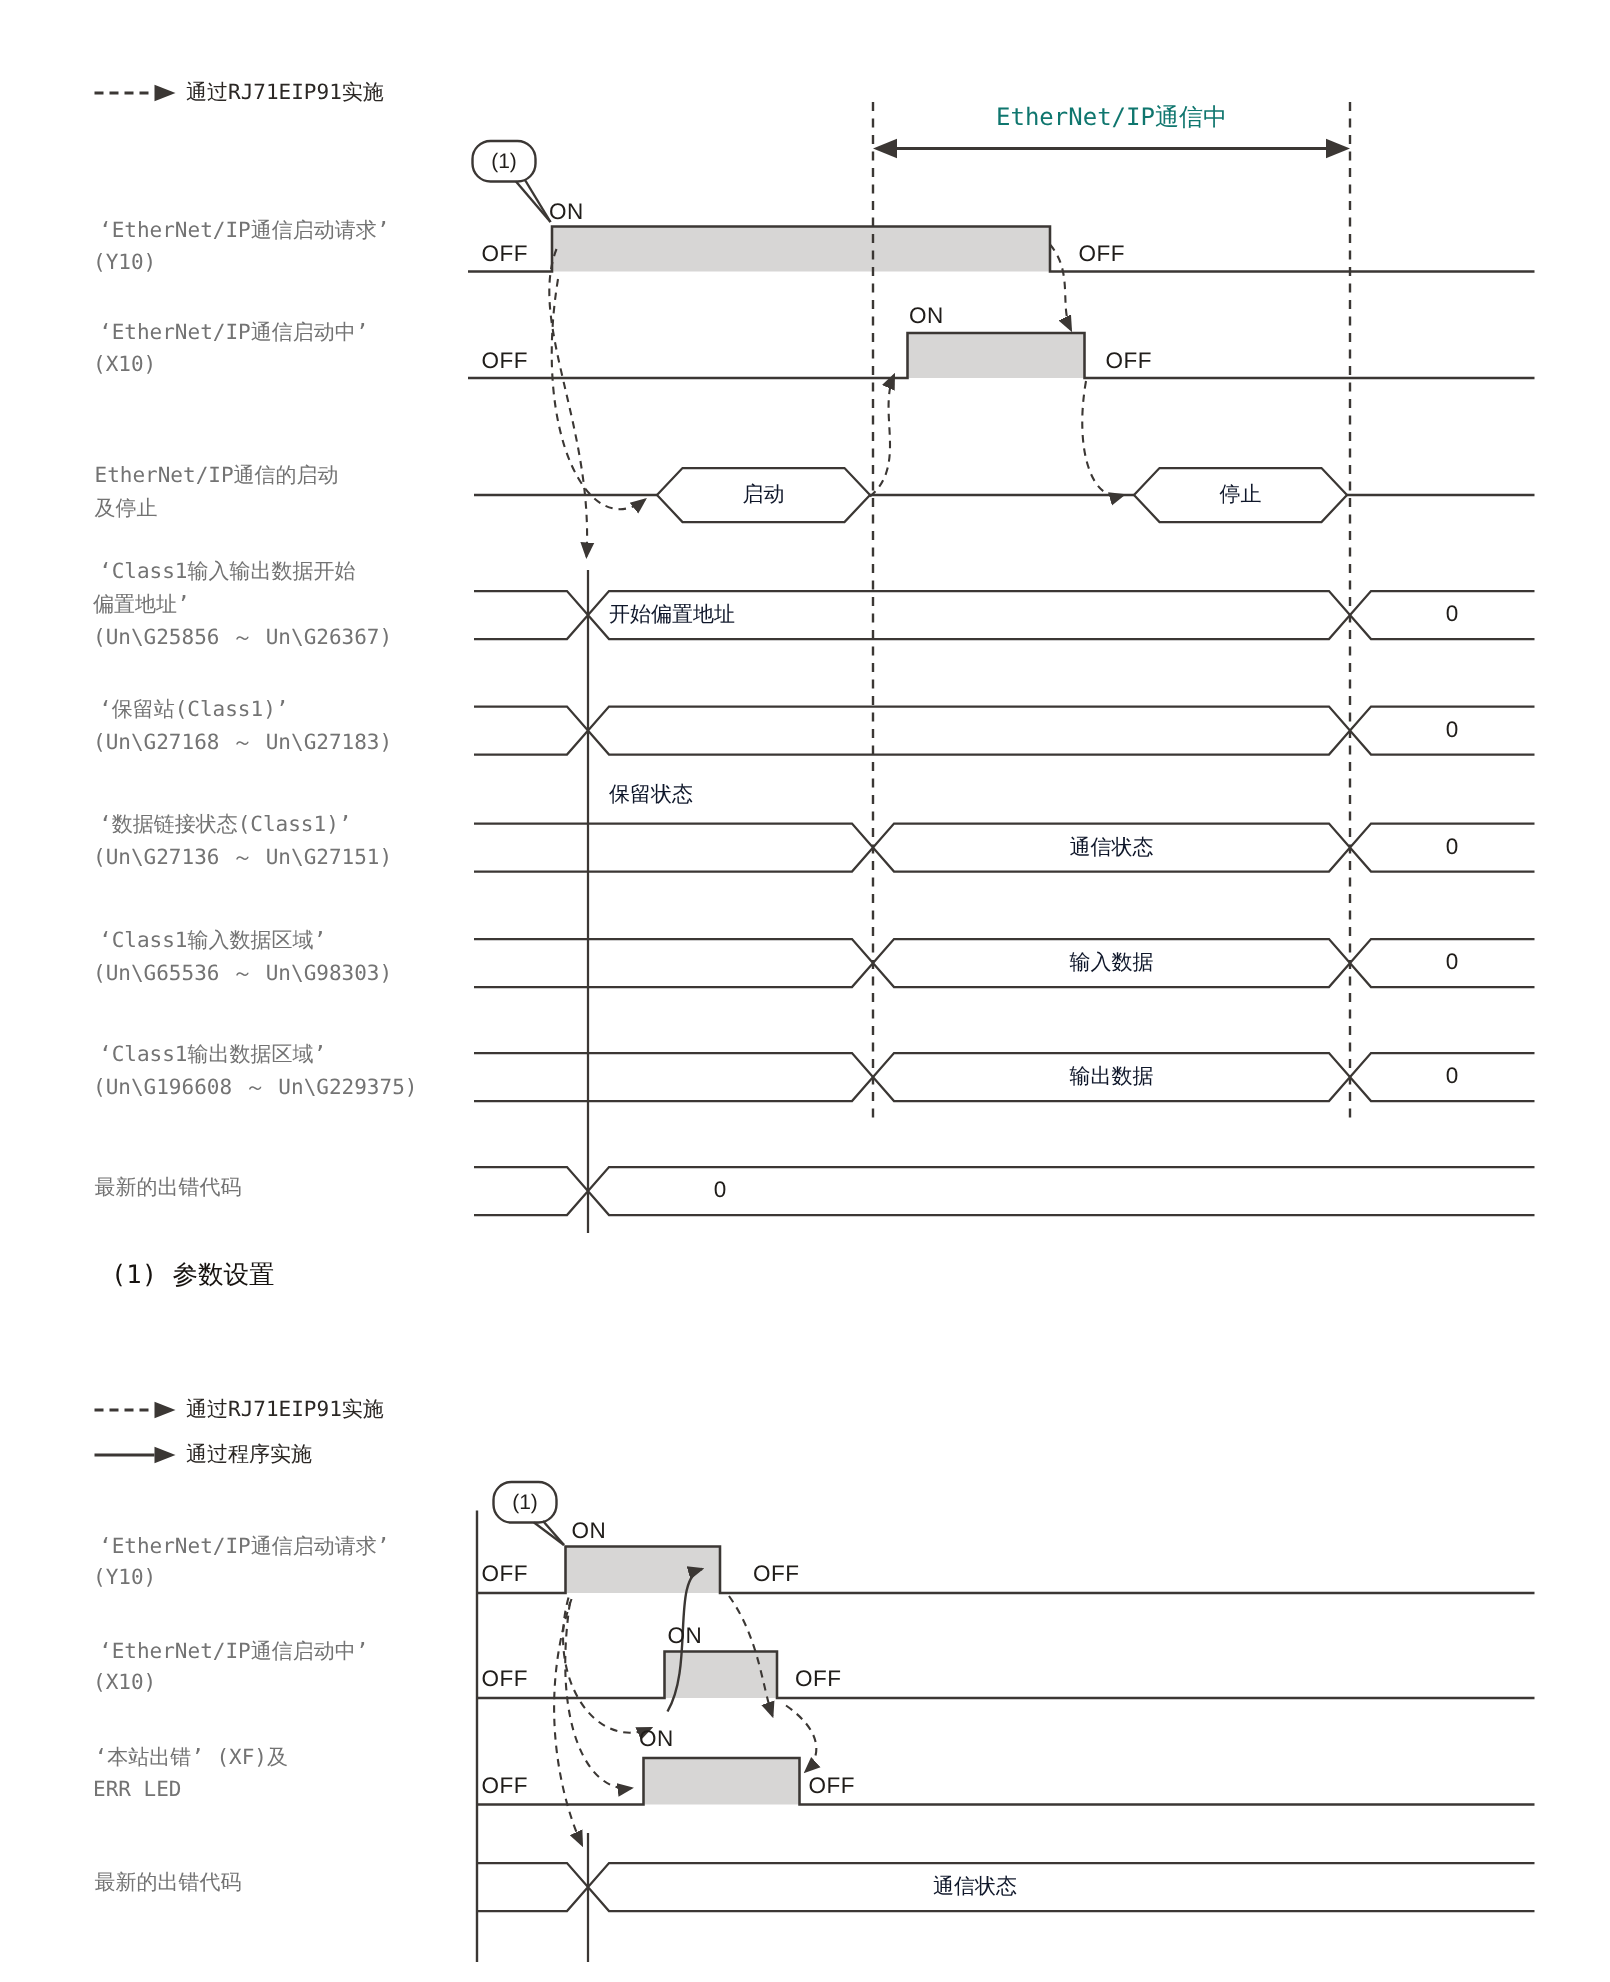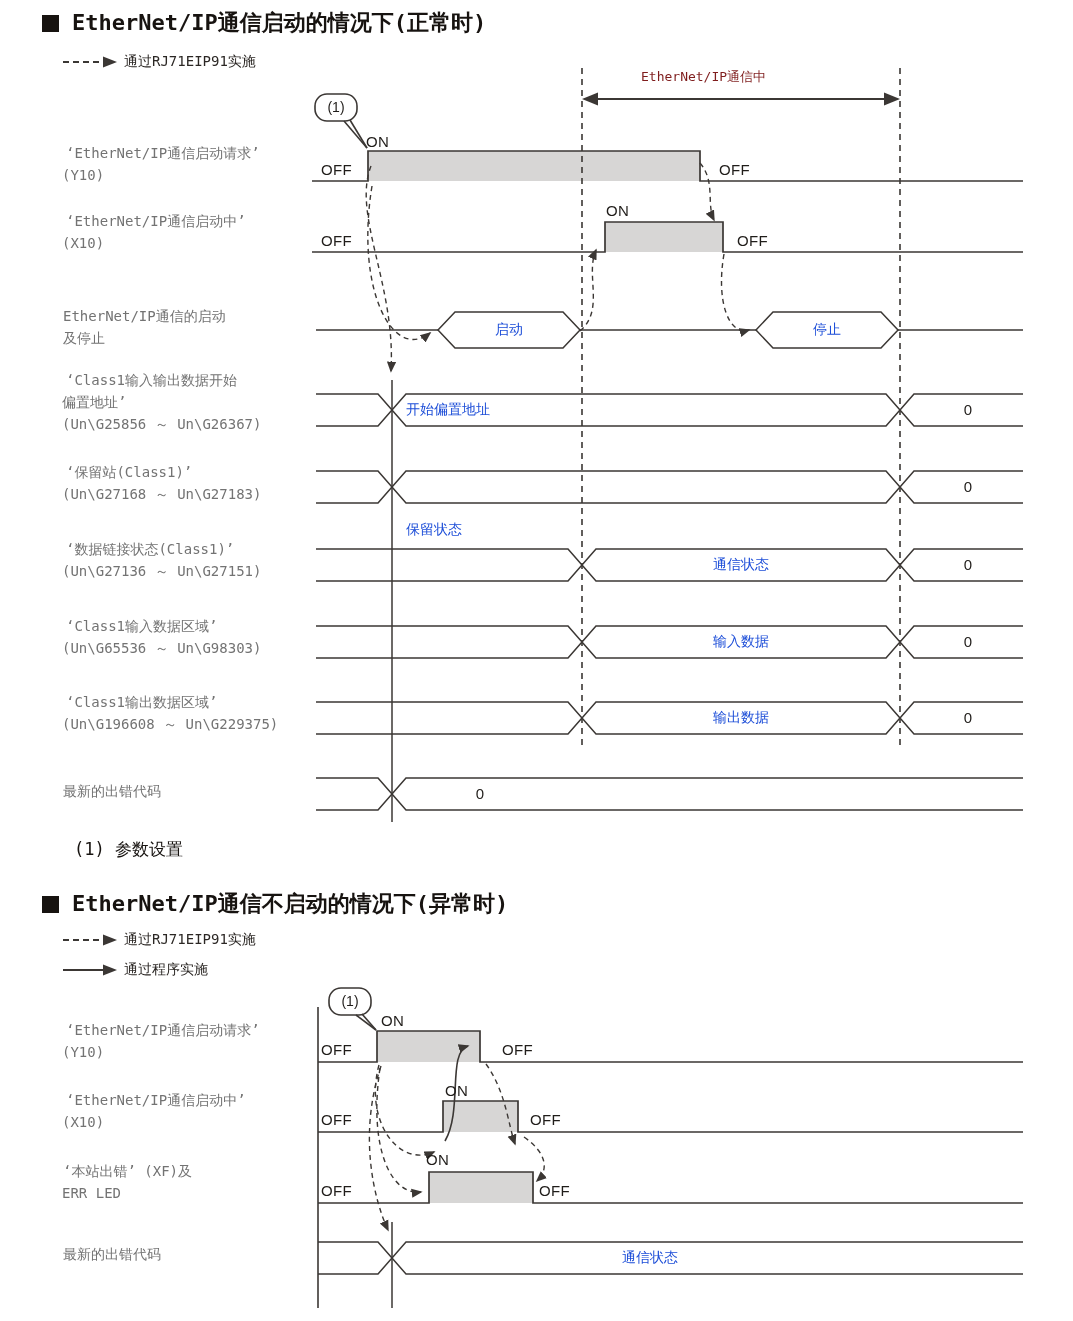--- a/index.html
+++ b/index.html
@@ -5,25 +5,25 @@
   html,body{margin:0;padding:0;background:#ffffff;}
   #page{position:relative;width:1073px;height:1321px;background:#ffffff;overflow:hidden;}
   .abs{position:absolute;white-space:nowrap;}
   .mono{font-family:"DejaVu Sans Mono","DejaVu Sans",monospace;}
   .sans{font-family:"Liberation Sans",sans-serif;}
   .title{display:flex;align-items:center;gap:13px;font-size:22px;font-weight:bold;color:#171310;}
   .title .sq{width:17px;height:17px;background:#171310;flex:0 0 auto;}
   .legend-text{font-size:14px;color:#2b2724;}
   .sig-label{font-size:14px;color:#737373;}
   .onoff{font-size:15px;color:#201d1a;letter-spacing:.3px;}
-  .busval{font-size:14px;color:#1d4ed8;}
+  .busval{font-size:14px;color:#0f172a;}
   .zeroval{font-size:15px;color:#201d1a;text-align:center;}
   .ctr{text-align:center;}
   .callout-txt{font-size:14px;color:#201d1a;text-align:center;width:42px;}
-  .comm-label{font-size:13px;color:#7f1d1d;width:200px;}
+  .comm-label{font-size:16px;color:#0f766e;text-align:center;width:200px;}
   .note{font-size:17px;color:#171310;}
   svg{position:absolute;left:0;top:0;}
 </style>
 </head>
 <body>
 
 <div id="page">
 
   <svg width="1073" height="1321" viewBox="0 0 1073 1321">
     <defs>
@@ -125,24 +125,20 @@
     <g fill="none" stroke="#3b3734" stroke-width="1.4" stroke-dasharray="5 4">
       <path d="M379,1065 C364,1120 398,1168 434,1152" marker-end="url(#ah)"></path>
       <path d="M381,1066 C358,1135 374,1200 388,1230" marker-end="url(#ah)"></path>
       <path d="M380,1068 C368,1150 392,1196 421,1192" marker-end="url(#ah)"></path>
       <path d="M486,1064 C506,1092 508,1124 515,1144" marker-end="url(#ah)"></path>
       <path d="M524,1137 C547,1153 549,1170 537,1181" marker-end="url(#ah)"></path>
     </g>
     <path d="M445,1141 C463,1110 447,1052 468,1046" fill="none" stroke="#3b3734" stroke-width="1.6" marker-end="url(#ah)"></path>
   </svg>
 
-  <div class="abs title mono" style="left:42px;top:8px;">
-    <span class="sq"></span>
-    <span>EtherNet/IP通信启动的情况下(正常时)</span>
-  </div>
   <div class="abs legend-text mono" style="left:124px;top:53px;">通过RJ71EIP91实施</div>
 
   <div class="abs comm-label mono" style="left:641px;top:68px;">EtherNet/IP通信中</div>
   <div class="abs callout-txt sans" style="left:315px;top:99px;">(1)</div>
 
   <div class="abs sig-label mono" style="left:66px;top:145px;">‘EtherNet/IP通信启动请求’</div>
   <div class="abs sig-label mono" style="left:62px;top:167px;">(Y10)</div>
   <div class="abs onoff sans" style="left:366px;top:133px;">ON</div>
   <div class="abs onoff sans" style="left:321px;top:161px;">OFF</div>
   <div class="abs onoff sans" style="left:719px;top:161px;">OFF</div>
@@ -182,24 +178,20 @@
   <div class="abs sig-label mono" style="left:66px;top:694px;">‘Class1输出数据区域’</div>
   <div class="abs sig-label mono" style="left:62px;top:716px;">(Un\G196608 ～ Un\G229375)</div>
   <div class="abs busval mono ctr" style="left:661px;top:709px;width:160px;">输出数据</div>
   <div class="abs zeroval sans" style="left:938px;top:709px;width:60px;">0</div>
 
   <div class="abs sig-label mono" style="left:63px;top:783px;">最新的出错代码</div>
   <div class="abs zeroval sans" style="left:430px;top:785px;width:100px;">0</div>
 
   <div class="abs note mono" style="left:74px;top:838px;">(1) 参数设置</div>
 
-  <div class="abs title mono" style="left:42px;top:889px;">
-    <span class="sq"></span>
-    <span>EtherNet/IP通信不启动的情况下(异常时)</span>
-  </div>
   <div class="abs legend-text mono" style="left:124px;top:931px;">通过RJ71EIP91实施</div>
   <div class="abs legend-text mono" style="left:124px;top:961px;">通过程序实施</div>
 
   <div class="abs callout-txt sans" style="left:329px;top:993px;">(1)</div>
 
   <div class="abs sig-label mono" style="left:66px;top:1022px;">‘EtherNet/IP通信启动请求’</div>
   <div class="abs sig-label mono" style="left:62px;top:1044px;">(Y10)</div>
   <div class="abs onoff sans" style="left:381px;top:1012px;">ON</div>
   <div class="abs onoff sans" style="left:321px;top:1041px;">OFF</div>
   <div class="abs onoff sans" style="left:502px;top:1041px;">OFF</div>

